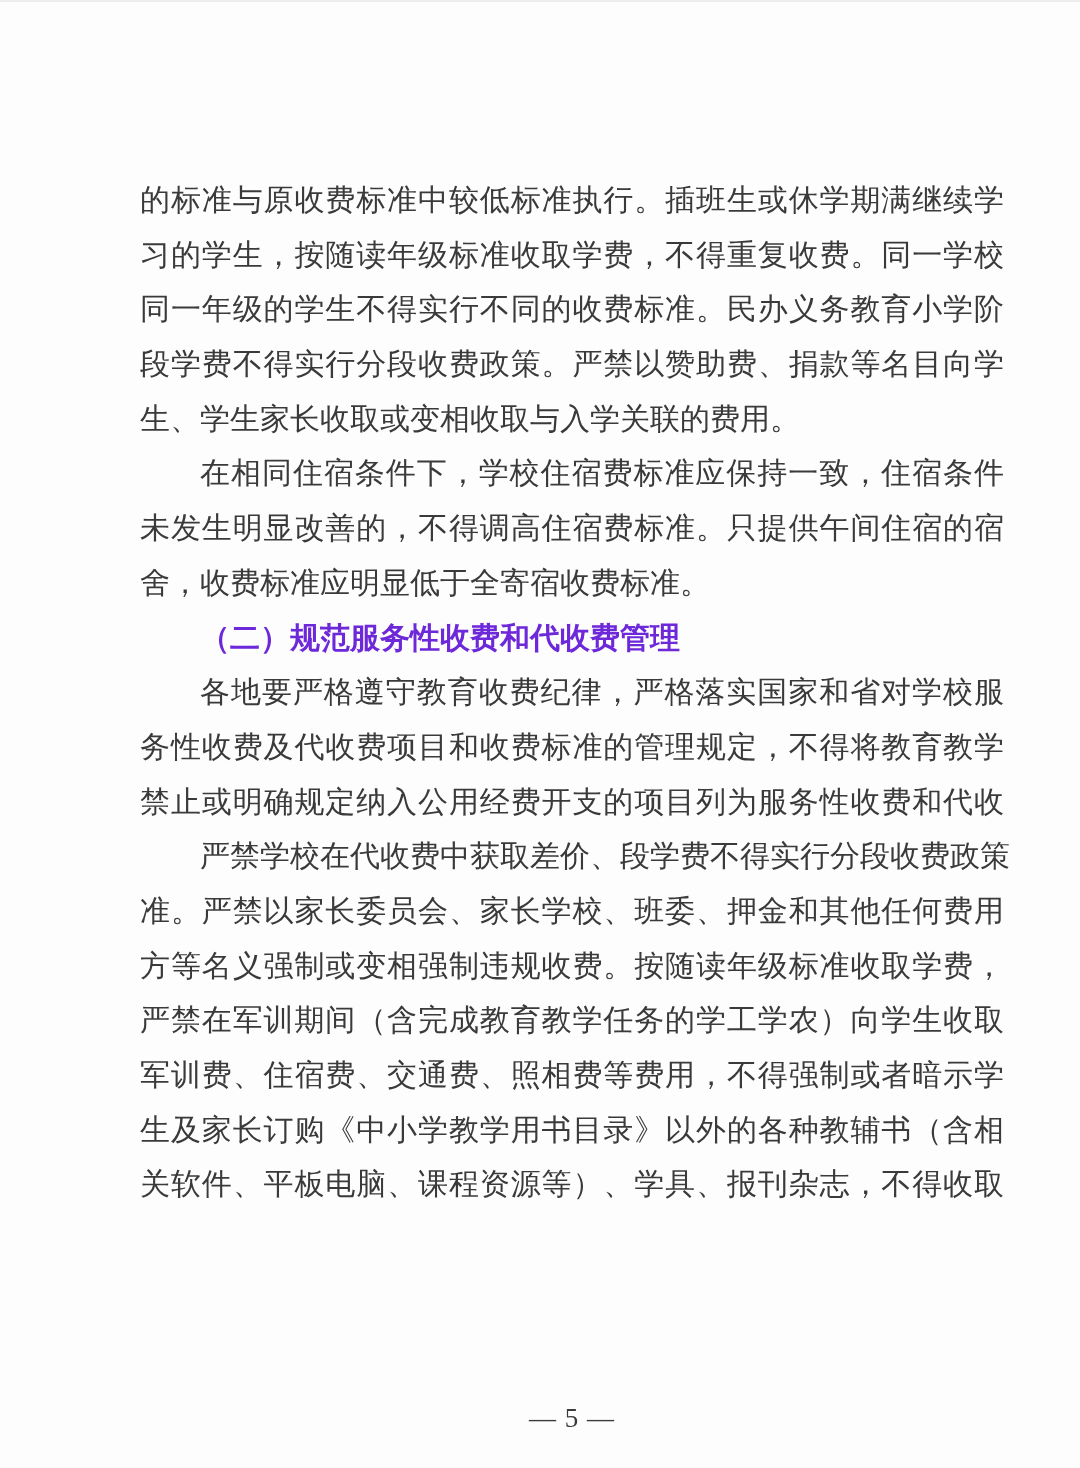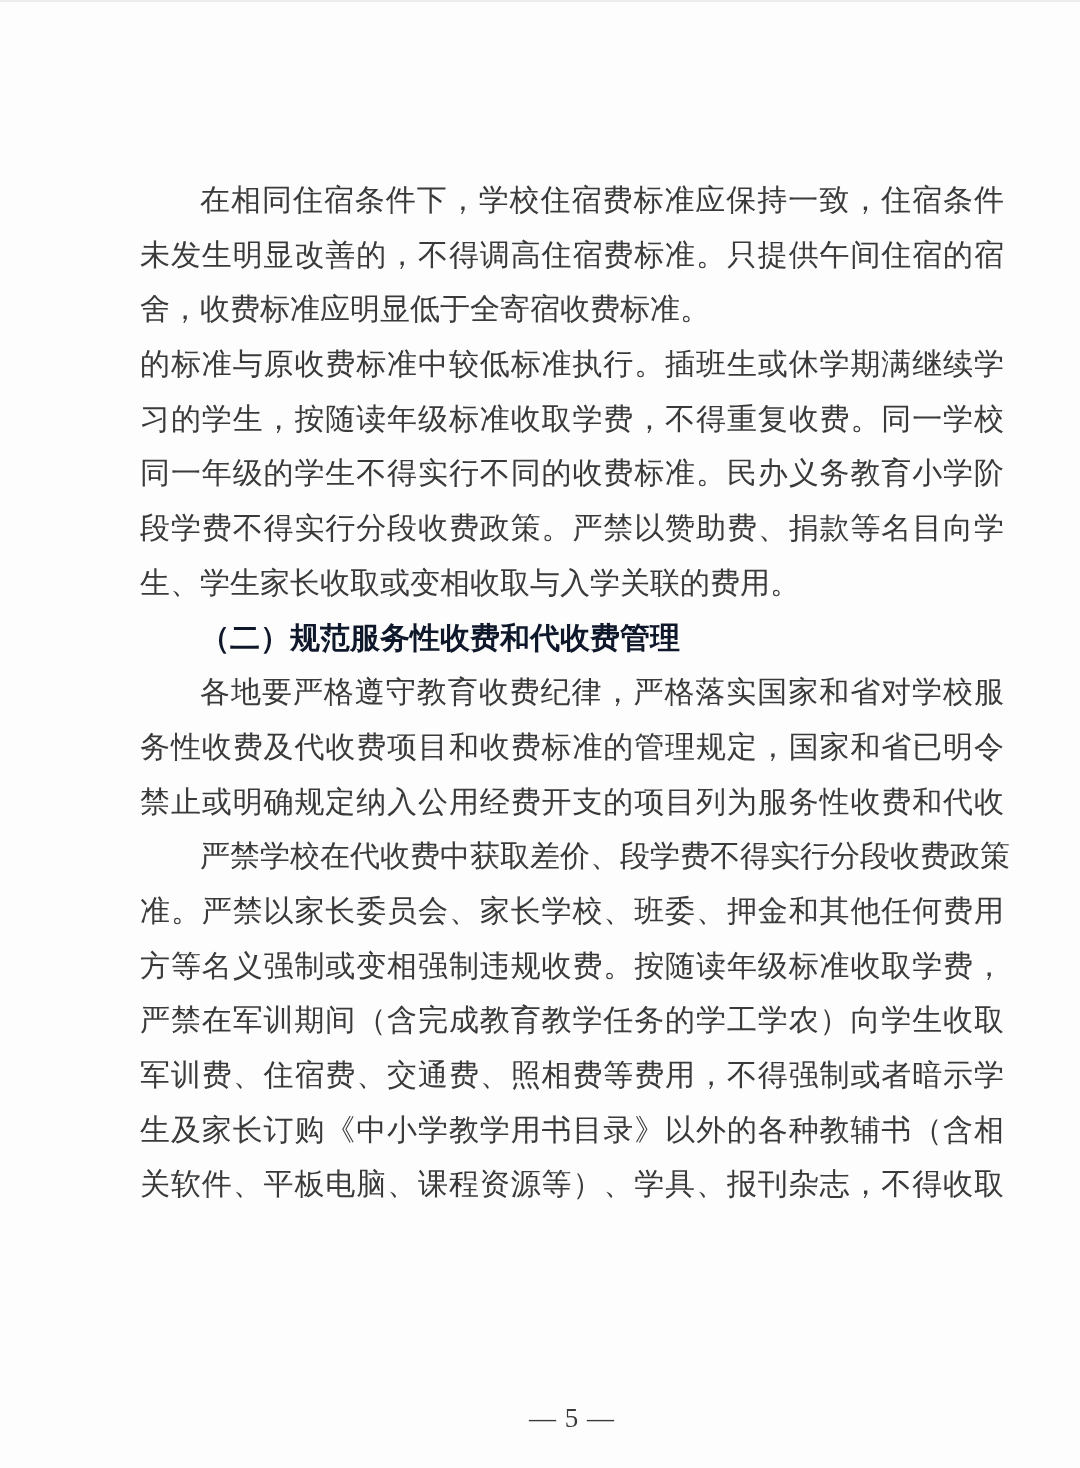--- a/index.html
+++ b/index.html
@@ -40,58 +40,58 @@
   }
   .line.last {
     text-align: left;
     text-align-last: left;
   }
   .line.first-indent {
     text-indent: 2em;
   }
   .heading .line {
     font-weight: 700;
-    color: #0f172a;
+    color: #6d28d9;
   }
   .page-footer {
     position: absolute;
     left: 140px;
     top: 1398px;
     width: 864px;
     text-align: center;
     font-size: 27px;
     line-height: 40px;
     color: #3a3a3a;
     letter-spacing: 1px;
   }
 </style>
 </head>
 <body>
 
 <div class="page">
   <div class="scan-edge"></div>
   <div class="text-block">
       <div class="para">
-        <div class="line first-indent">在相同住宿条件下，学校住宿费标准应保持一致，住宿条件</div>
-        <div class="line">未发生明显改善的，不得调高住宿费标准。只提供午间住宿的宿</div>
-        <div class="line last">舍，收费标准应明显低于全寄宿收费标准。</div>
-      </div>
-      <div class="para">
         <div class="line">的标准与原收费标准中较低标准执行。插班生或休学期满继续学</div>
         <div class="line">习的学生，按随读年级标准收取学费，不得重复收费。同一学校</div>
         <div class="line">同一年级的学生不得实行不同的收费标准。民办义务教育小学阶</div>
         <div class="line">段学费不得实行分段收费政策。严禁以赞助费、捐款等名目向学</div>
         <div class="line last">生、学生家长收取或变相收取与入学关联的费用。</div>
       </div>
+      <div class="para">
+        <div class="line first-indent">在相同住宿条件下，学校住宿费标准应保持一致，住宿条件</div>
+        <div class="line">未发生明显改善的，不得调高住宿费标准。只提供午间住宿的宿</div>
+        <div class="line last">舍，收费标准应明显低于全寄宿收费标准。</div>
+      </div>
       <div class="para heading">
         <div class="line first-indent last">（二）规范服务性收费和代收费管理</div>
       </div>
       <div class="para">
         <div class="line first-indent">各地要严格遵守教育收费纪律，严格落实国家和省对学校服</div>
-        <div class="line">务性收费及代收费项目和收费标准的管理规定，国家和省已明令</div>
+        <div class="line">务性收费及代收费项目和收费标准的管理规定，不得将教育教学</div>
         <div class="line">禁止或明确规定纳入公用经费开支的项目列为服务性收费和代收</div>
       </div>
       <div class="para">
         <div class="line first-indent">严禁学校在代收费中获取差价、段学费不得实行分段收费政策</div>
         <div class="line">准。严禁以家长委员会、家长学校、班委、押金和其他任何费用</div>
         <div class="line">方等名义强制或变相强制违规收费。按随读年级标准收取学费，</div>
         <div class="line">严禁在军训期间（含完成教育教学任务的学工学农）向学生收取</div>
         <div class="line">军训费、住宿费、交通费、照相费等费用，不得强制或者暗示学</div>
         <div class="line">生及家长订购《中小学教学用书目录》以外的各种教辅书（含相</div>
         <div class="line">关软件、平板电脑、课程资源等）、学具、报刊杂志，不得收取</div>

